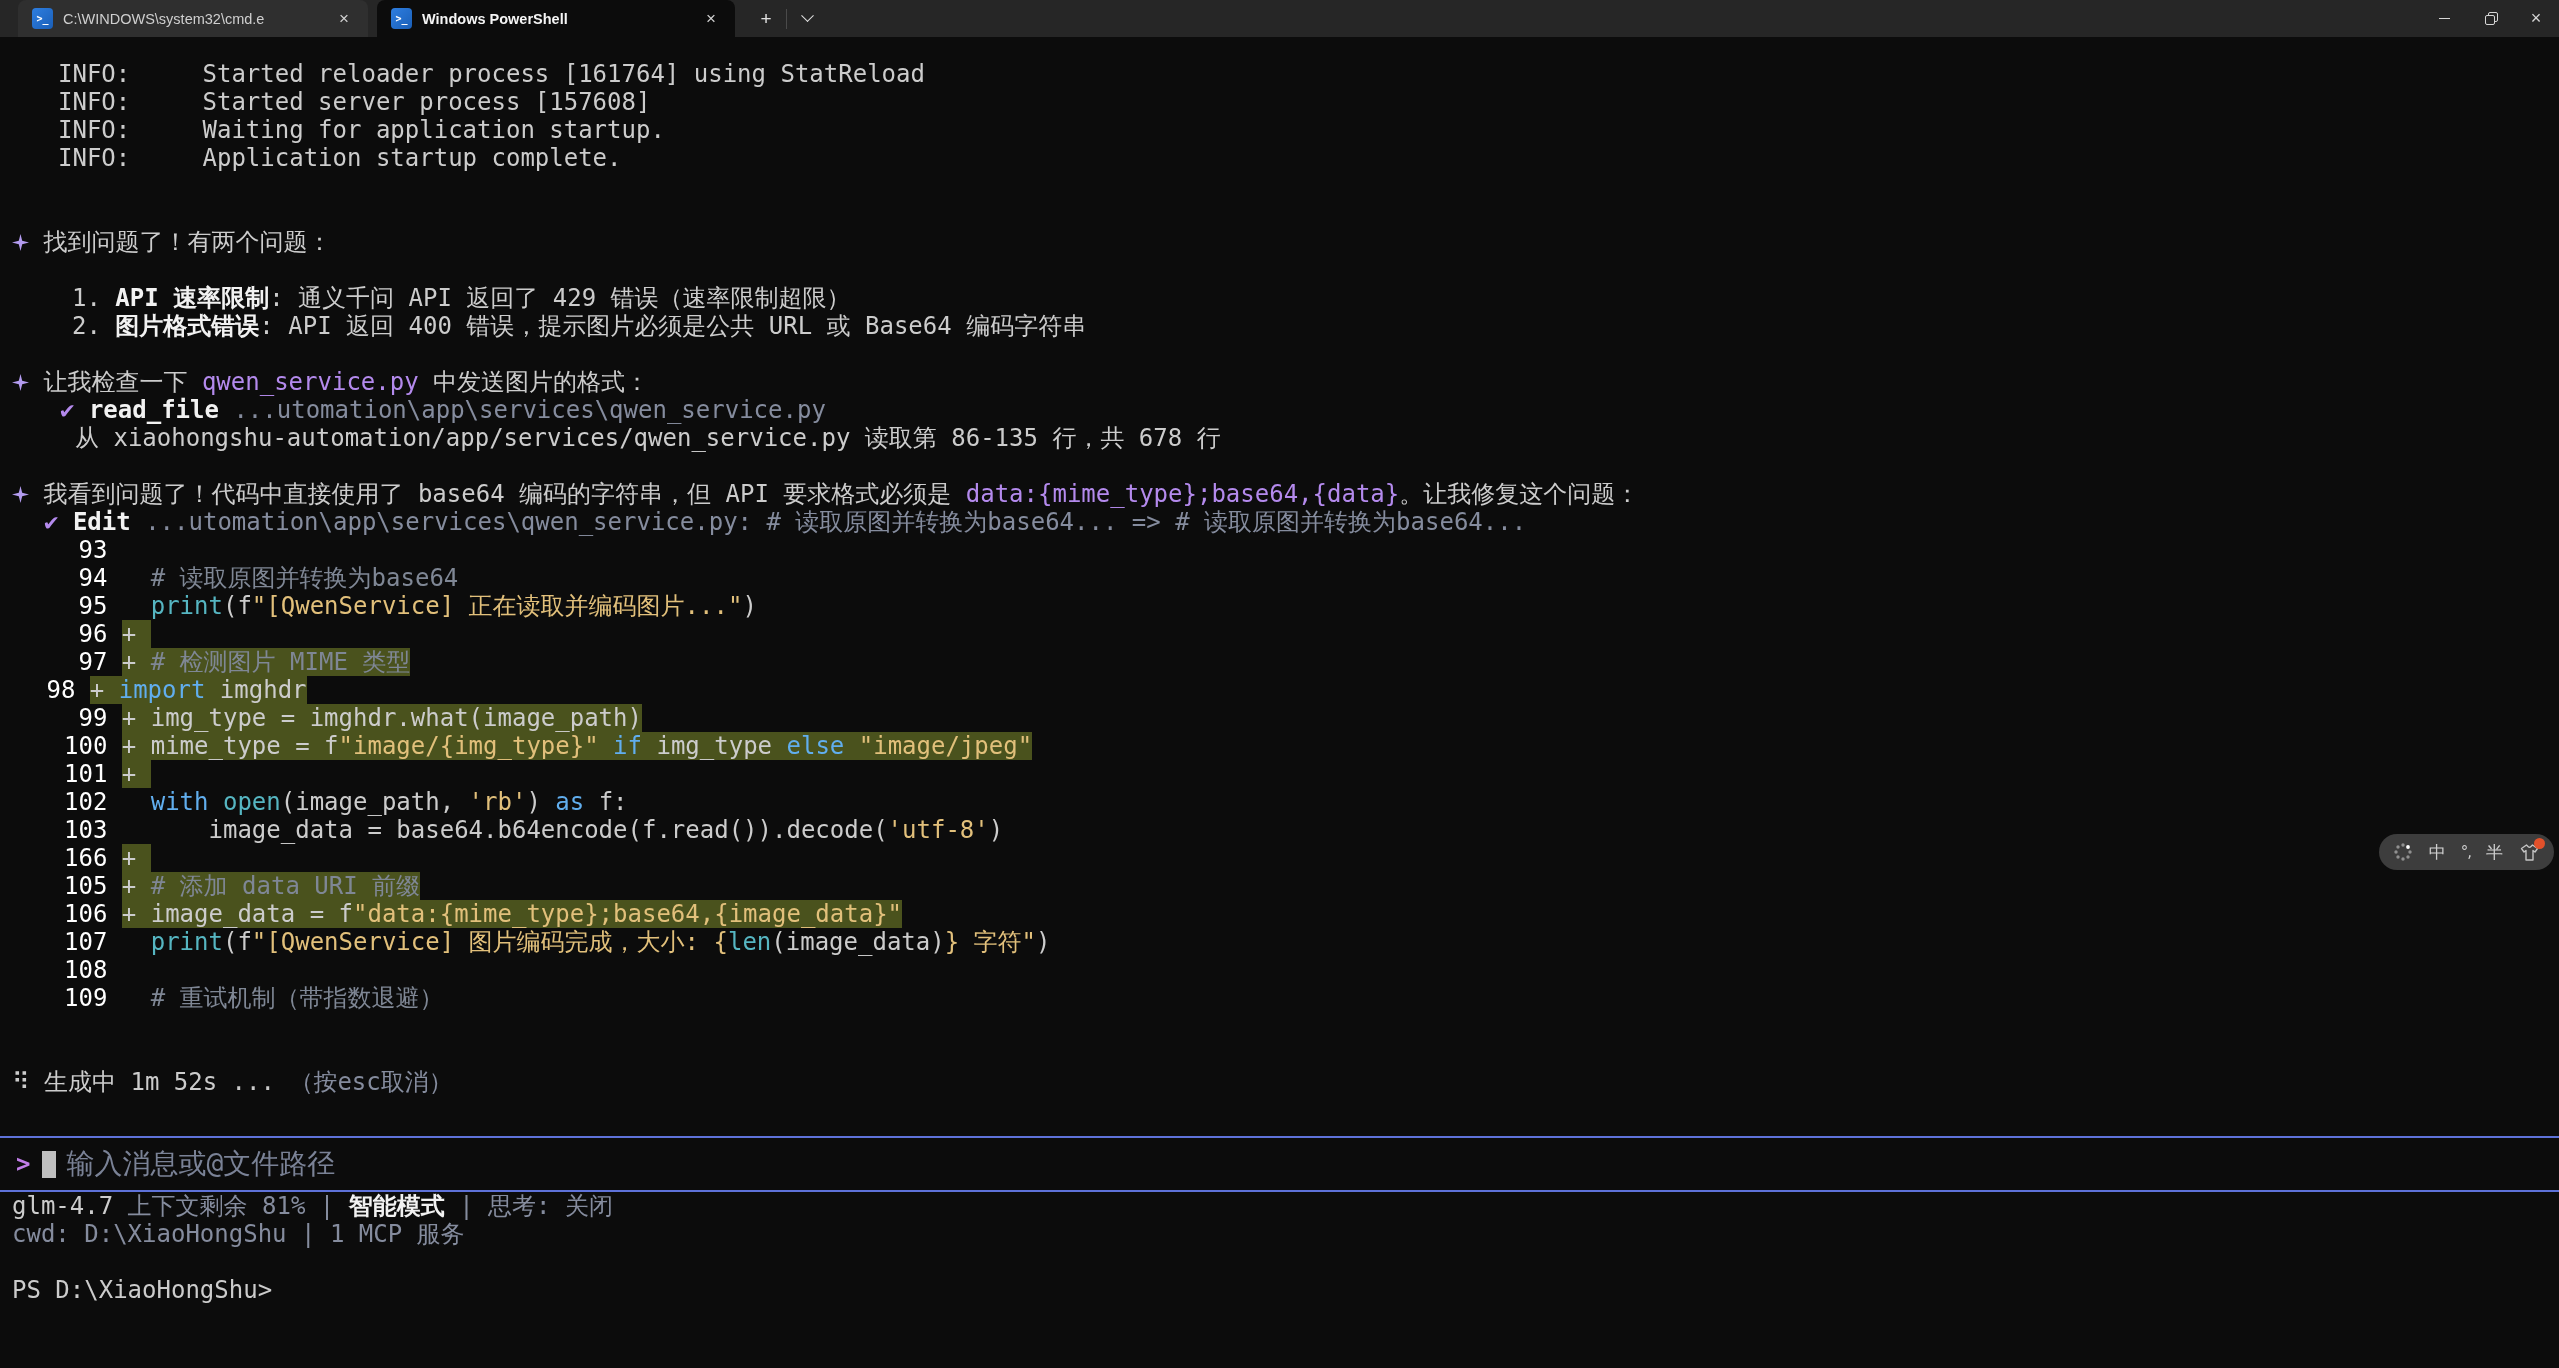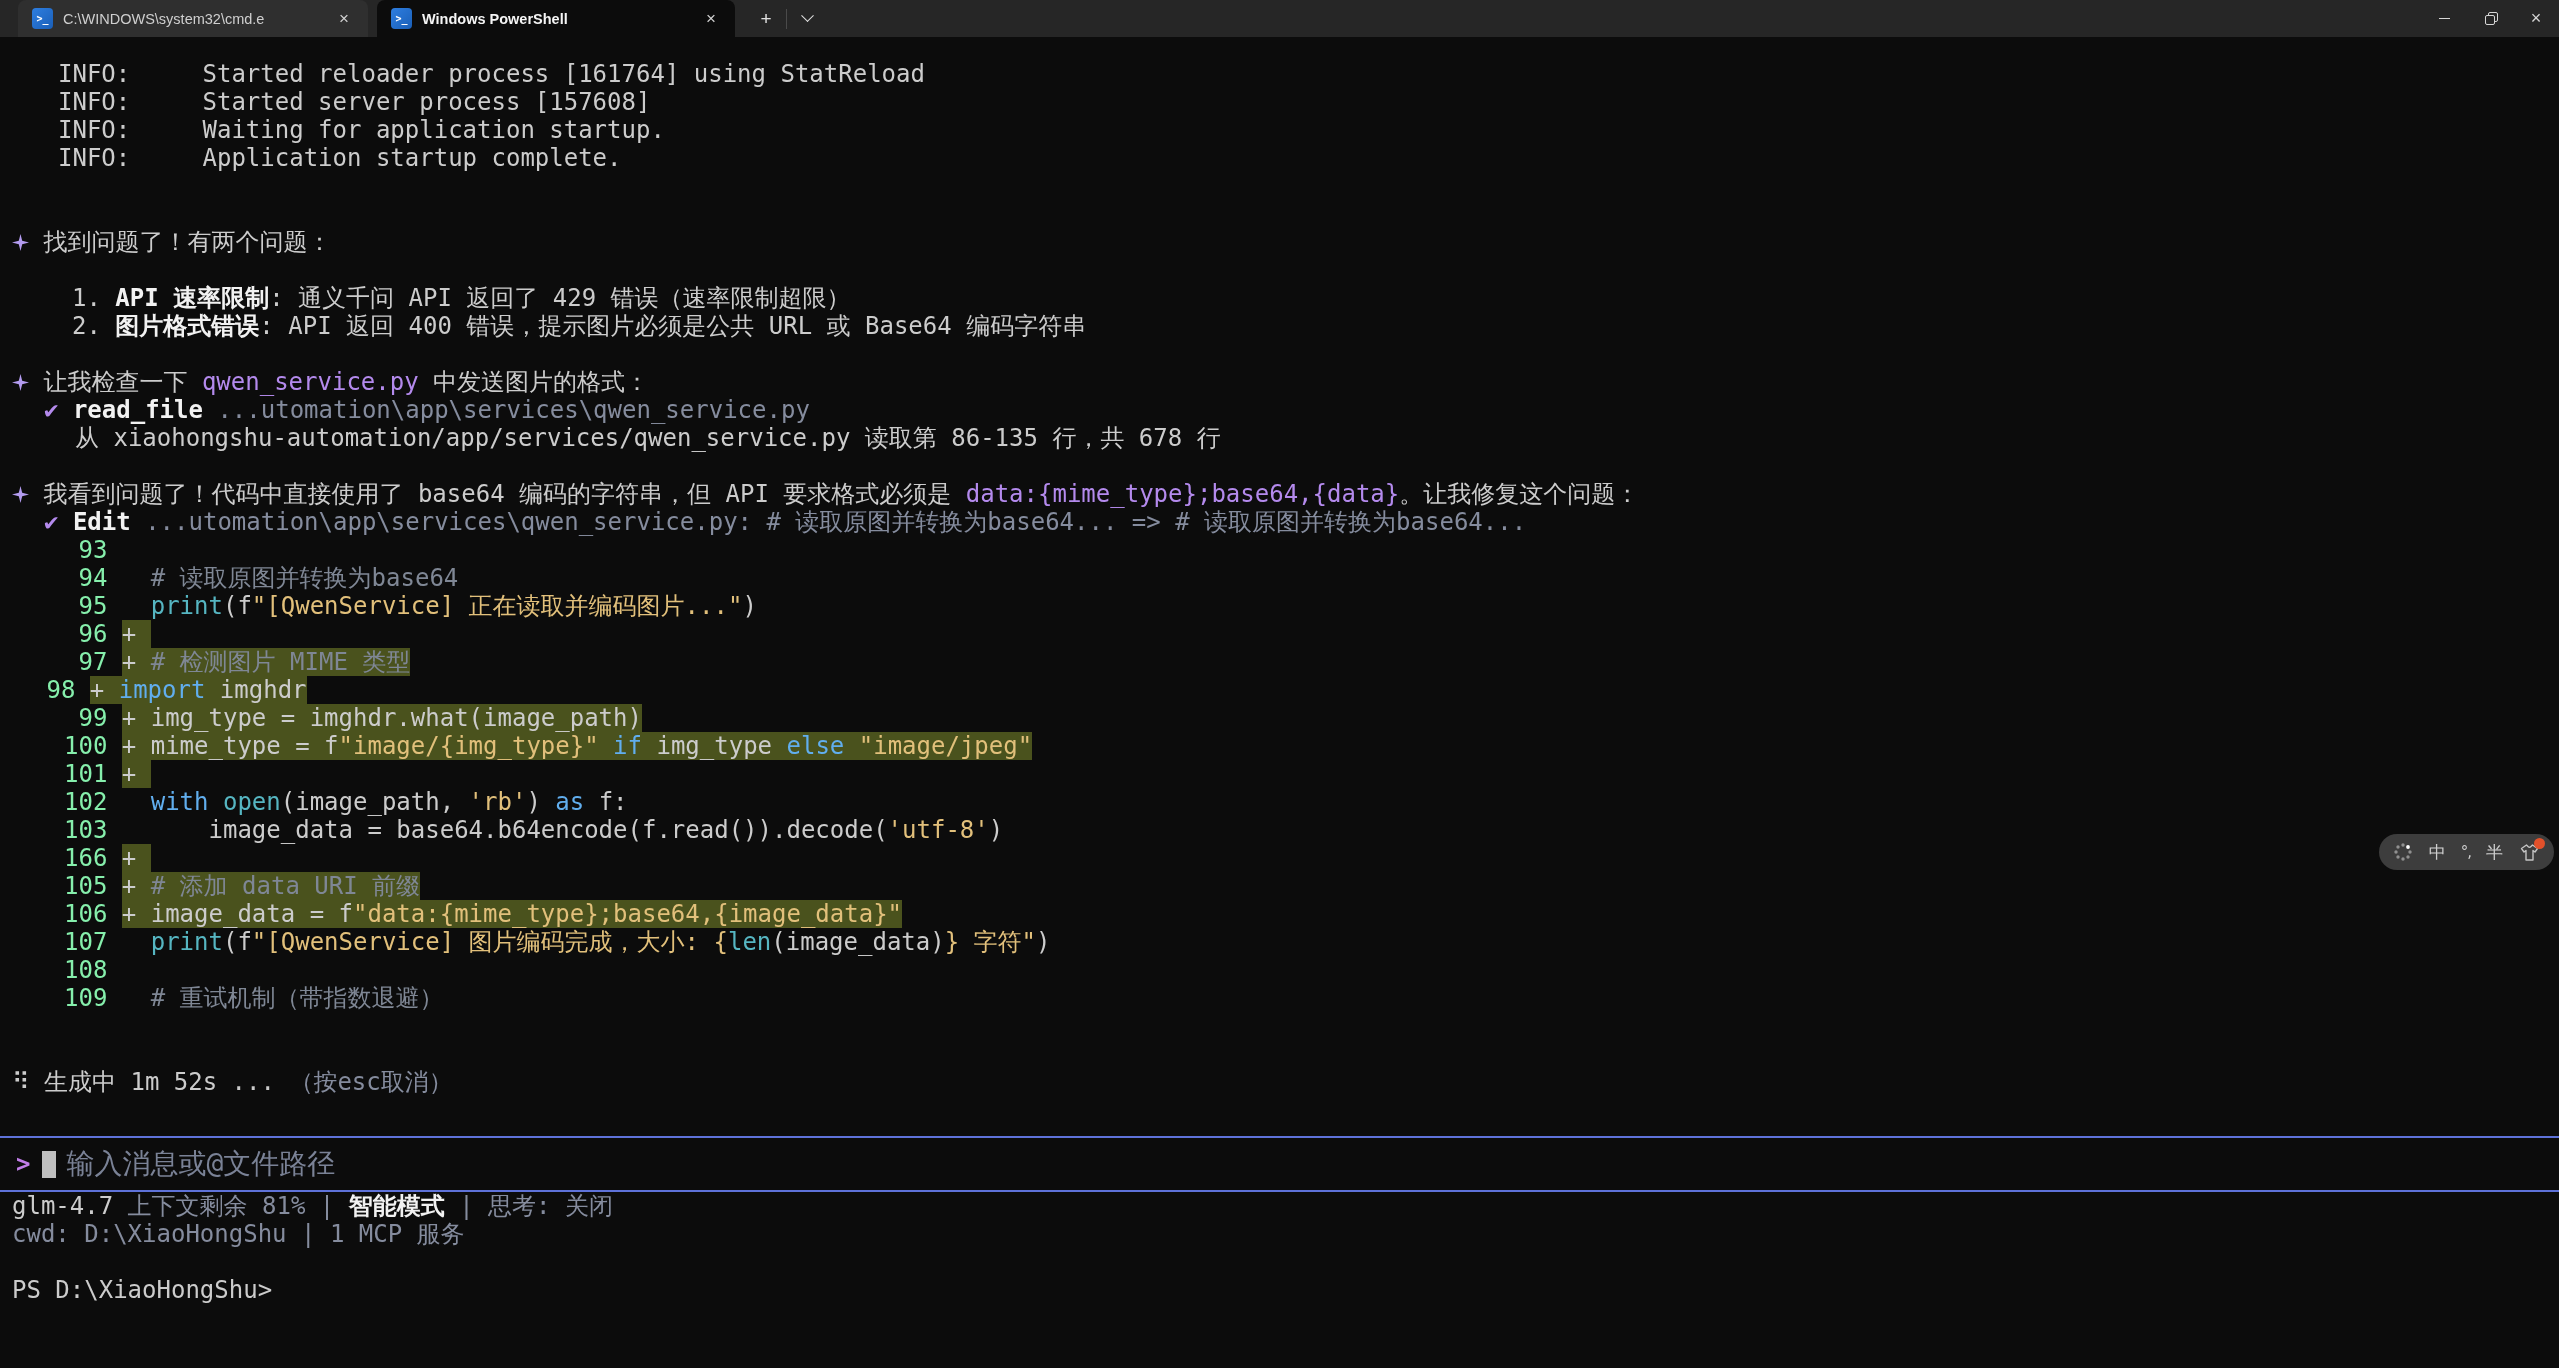--- a/index.html
+++ b/index.html
@@ -38,21 +38,21 @@
           border:1.2px solid #d6d6d6; border-radius:2px; background:#262626; }
   .wc.close-btn { font-size:18px; font-family:"Liberation Sans",sans-serif; }
 
   
   .terminal { height:1331px; background:#0c0c0c; padding-top:23px;
               font-size:24px; line-height:28px; color:#cccccc; }
   .t-line { height:28px; white-space:pre; padding-left:12px; }
   .sg-p  { color:#cccccc; }
   .sg-b  { color:#f2f2f2; font-weight:bold; }
   .sg-g  { color:#858c9e; }
-  .sg-n  { color:#86efac; }
+  .sg-n  { color:#ffffff; }
   .sg-c  { color:#7f8795; }
   .sg-k  { color:#61aeee; }
   .sg-f  { color:#56b6c2; }
   .sg-s  { color:#e2c07b; }
   .sg-v  { color:#b48aed; }
   .sg-vb { color:#b48aed; font-weight:bold; }
   .sg-a  { background:#4a521d; }
   .sparkle { display:inline-block; width:17px; height:17px; background:#b49cf0;
              clip-path:polygon(50% 0%,60% 40%,100% 50%,60% 60%,50% 100%,40% 60%,0% 50%,40% 40%);
              vertical-align:-1px; }
@@ -112,21 +112,21 @@
       <div class="t-line" style="padding-left: 58px;"><span class="sg-p">INFO:     Waiting for application startup.</span></div>
       <div class="t-line" style="padding-left: 58px;"><span class="sg-p">INFO:     Application startup complete.</span></div>
       <div class="t-line"></div>
       <div class="t-line"></div>
       <div class="t-line"><span class="sparkle"></span><span class="sg-p"> 找到问题了！有两个问题：</span></div>
       <div class="t-line"></div>
       <div class="t-line" style="padding-left: 72px;"><span class="sg-p">1. </span><span class="sg-b">API 速率限制</span><span class="sg-p">: 通义千问 API 返回了 429 错误（速率限制超限）</span></div>
       <div class="t-line" style="padding-left: 72px;"><span class="sg-p">2. </span><span class="sg-b">图片格式错误</span><span class="sg-p">: API 返回 400 错误，提示图片必须是公共 URL 或 Base64 编码字符串</span></div>
       <div class="t-line"></div>
       <div class="t-line"><span class="sparkle"></span><span class="sg-p"> 让我检查一下 </span><span class="sg-v">qwen_service.py</span><span class="sg-p"> 中发送图片的格式：</span></div>
-      <div class="t-line" style="padding-left: 44px;"><span class="sg-vb">✔ </span><span class="sg-b">read_file </span><span class="sg-g">...utomation\app\services\qwen_service.py</span></div>
+      <div class="t-line" style="padding-left: 60px;"><span class="sg-vb">✔ </span><span class="sg-b">read_file </span><span class="sg-g">...utomation\app\services\qwen_service.py</span></div>
       <div class="t-line" style="padding-left: 75px;"><span class="sg-p">从 xiaohongshu-automation/app/services/qwen_service.py 读取第 86-135 行，共 678 行</span></div>
       <div class="t-line"></div>
       <div class="t-line"><span class="sparkle"></span><span class="sg-p"> 我看到问题了！代码中直接使用了 base64 编码的字符串，但 API 要求格式必须是 </span><span class="sg-v">data:{mime_type};base64,{data}</span><span class="sg-p">。让我修复这个问题：</span></div>
       <div class="t-line" style="padding-left: 44px;"><span class="sg-vb">✔ </span><span class="sg-b">Edit </span><span class="sg-g">...utomation\app\services\qwen_service.py: # 读取原图并转换为base64... =&gt; # 读取原图并转换为base64...</span></div>
       <div class="t-line" style="padding-left: 64px;"><span class="sg-n"> 93 </span></div>
       <div class="t-line" style="padding-left: 64px;"><span class="sg-n"> 94 </span><span class="sg-p">  </span><span class="sg-c"># 读取原图并转换为base64</span></div>
       <div class="t-line" style="padding-left: 64px;"><span class="sg-n"> 95 </span><span class="sg-p">  </span><span class="sg-f">print</span><span class="sg-p">(f</span><span class="sg-s">"[QwenService] 正在读取并编码图片..."</span><span class="sg-p">)</span></div>
       <div class="t-line" style="padding-left: 64px;"><span class="sg-n"> 96 </span><span class="sg-a">+ </span></div>
       <div class="t-line" style="padding-left: 64px;"><span class="sg-n"> 97 </span><span class="sg-a">+ </span><span class="sg-c sg-a"># 检测图片 MIME 类型</span></div>
       <div class="t-line" style="padding-left: 32px;"><span class="sg-n"> 98 </span><span class="sg-a">+ </span><span class="sg-k sg-a">import</span><span class="sg-a"> imghdr</span></div>

